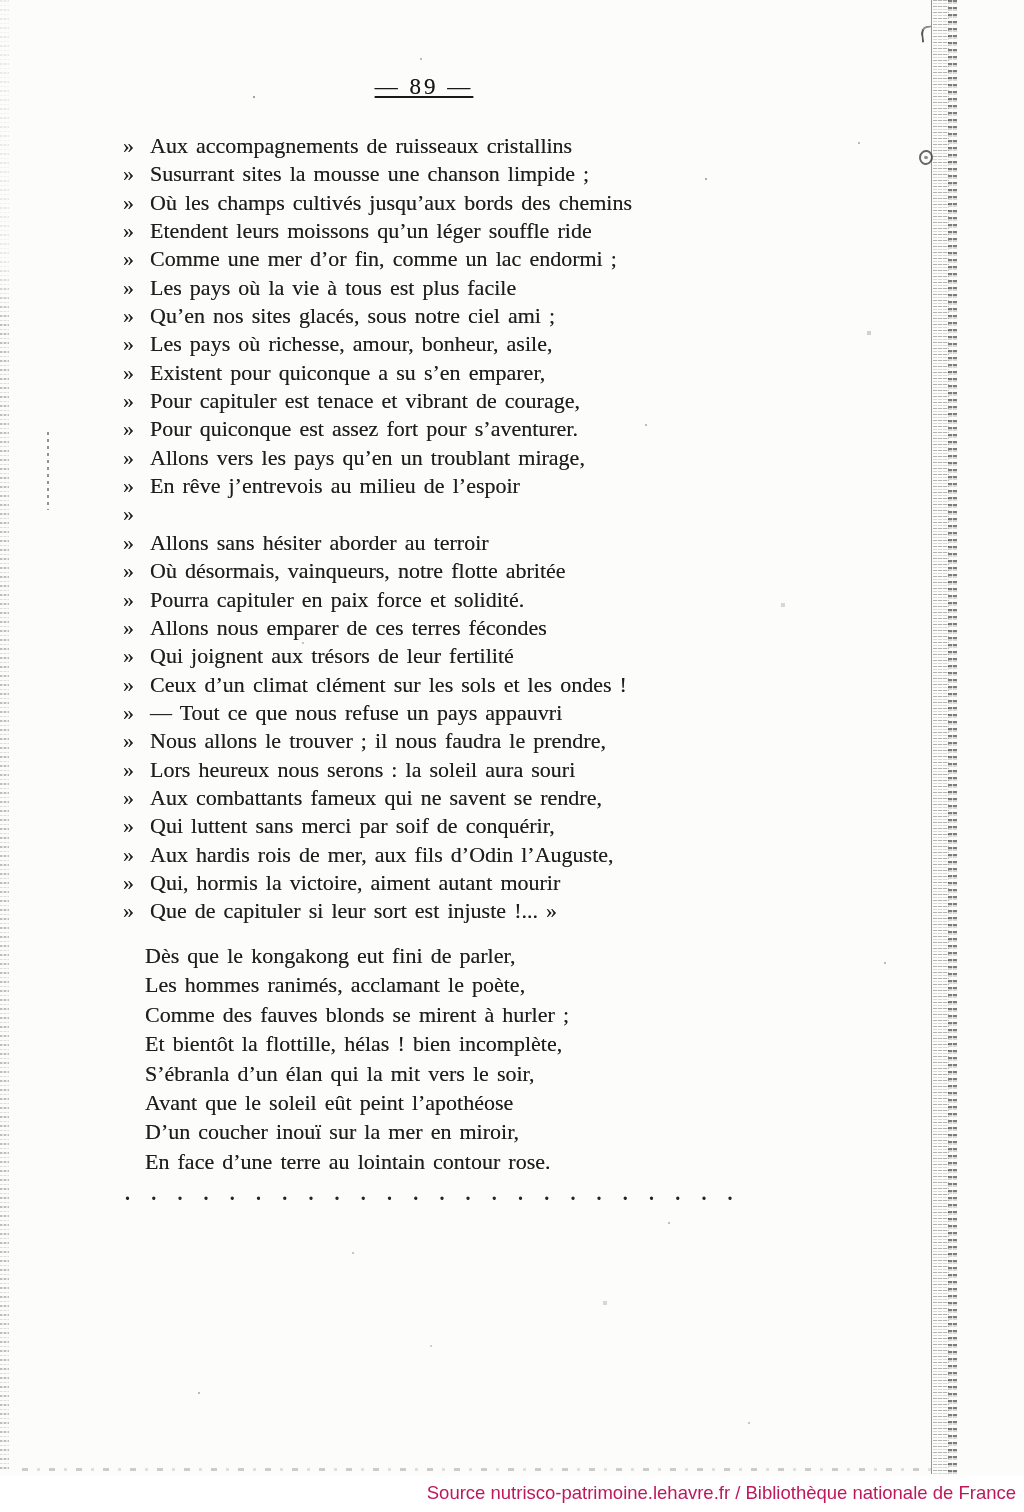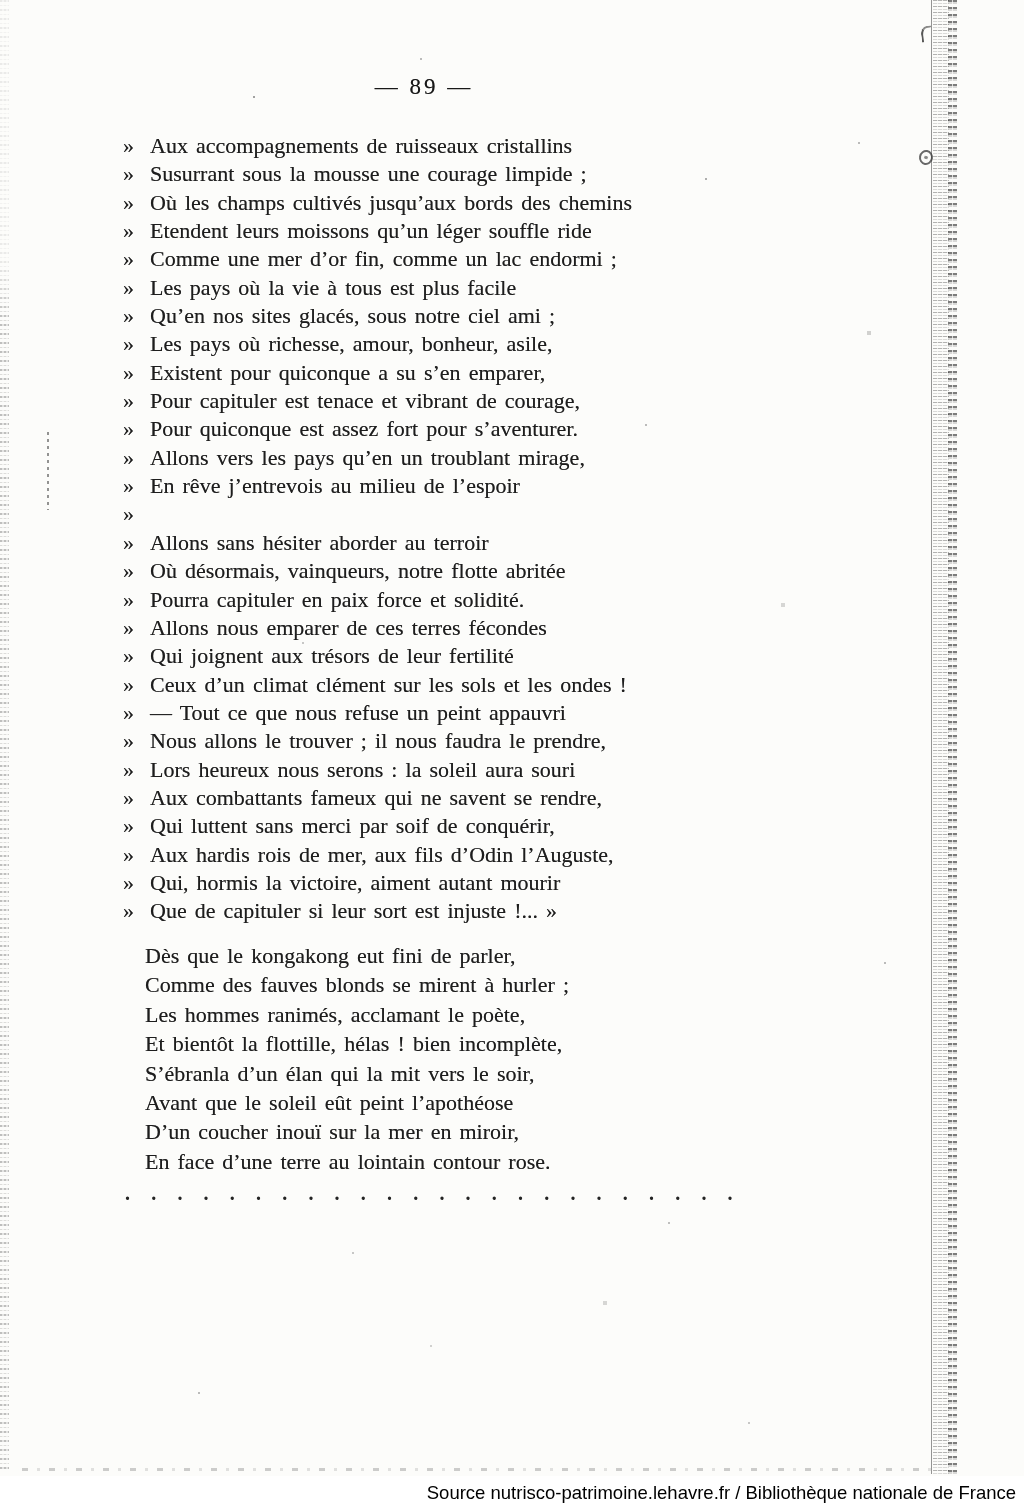--- a/index.html
+++ b/index.html
@@ -13,20 +13,21 @@
     color:#1d1d1d;
   }
 
   
   .pagenum {
     position:absolute; top:74px; left:124px; width:600px;
     text-align:center;
     font-size:23px; letter-spacing:3px;
     color:#181818;
     text-shadow:0 0 .4px rgba(20,20,20,.55);
+    text-decoration:underline;
   }
   .stanza { position:absolute; white-space:nowrap; text-shadow:0 0 .4px rgba(20,20,20,.55); }
   .stanza .line { display:flex; align-items:baseline; }
   .quoted { left:123px; top:132px; font-size:22px; word-spacing:2.6px; }
   .quoted .line { height:28.35px; line-height:28.35px; }
   .qmark { flex:0 0 27px; width:27px; }
   .final  { left:123px; top:941px; font-size:22px; word-spacing:2.6px;margin-left:22px; }
   .final .line { height:29.4px; line-height:29.4px; }
   .dots {
     position:absolute; left:125px; top:1182px;
@@ -98,21 +99,21 @@
       198px 1392px 0 0 rgba(90,90,90,.4),
       748px 1422px 0 0 rgba(100,100,100,.35),
       430px 1345px 0 0 rgba(110,110,110,.3);
   }
 
   
   .footer {
     position:absolute; left:0; right:0; bottom:0; height:36px;
     background:#ffffff;
     font-family:"Liberation Sans","DejaVu Sans",sans-serif;
-    font-size:18.5px; color:#000000;
+    font-size:18.5px; color:#be185d;
     text-align:right;
     line-height:34px;
     padding-right:8px;
     box-sizing:border-box;
   }
 </style>
 </head>
 <body>
 
 <div class="page">
@@ -129,21 +130,21 @@
 
   <section class="stanza quoted">
 
       <div class="line">
         <span class="qmark">»</span>
         <span class="vtext">Aux accompagnements de ruisseaux cristallins</span>
       </div>
 
       <div class="line">
         <span class="qmark">»</span>
-        <span class="vtext">Susurrant sous la mousse une courage limpide ;</span>
+        <span class="vtext">Susurrant sites la mousse une chanson limpide ;</span>
       </div>
 
       <div class="line">
         <span class="qmark">»</span>
         <span class="vtext">Où les champs cultivés jusqu’aux bords des chemins</span>
       </div>
 
       <div class="line">
         <span class="qmark">»</span>
         <span class="vtext">Etendent leurs moissons qu’un léger souffle ride</span>
@@ -223,21 +224,21 @@
         <span class="vtext">Qui joignent aux trésors de leur fertilité</span>
       </div>
 
       <div class="line">
         <span class="qmark">»</span>
         <span class="vtext">Ceux d’un climat clément sur les sols et les ondes !</span>
       </div>
 
       <div class="line">
         <span class="qmark">»</span>
-        <span class="vtext">— Tout ce que nous refuse un peint appauvri</span>
+        <span class="vtext">— Tout ce que nous refuse un pays appauvri</span>
       </div>
 
       <div class="line">
         <span class="qmark">»</span>
         <span class="vtext">Nous allons le trouver ; il nous faudra le prendre,</span>
       </div>
 
       <div class="line">
         <span class="qmark">»</span>
         <span class="vtext">Lors heureux nous serons : la soleil aura souri</span>
@@ -269,25 +270,25 @@
       </div>
     </section>
 
   <section class="stanza final">
 
       <div class="line">
         <span class="vtext">Dès que le kongakong eut fini de parler,</span>
       </div>
 
       <div class="line">
+        <span class="vtext">Les hommes ranimés, acclamant le poète,</span>
+      </div>
+
+      <div class="line">
         <span class="vtext">Comme des fauves blonds se mirent à hurler ;</span>
-      </div>
-
-      <div class="line">
-        <span class="vtext">Les hommes ranimés, acclamant le poète,</span>
       </div>
 
       <div class="line">
         <span class="vtext">Et bientôt la flottille, hélas ! bien incomplète,</span>
       </div>
 
       <div class="line">
         <span class="vtext">S’ébranla d’un élan qui la mit vers le soir,</span>
       </div>
 

